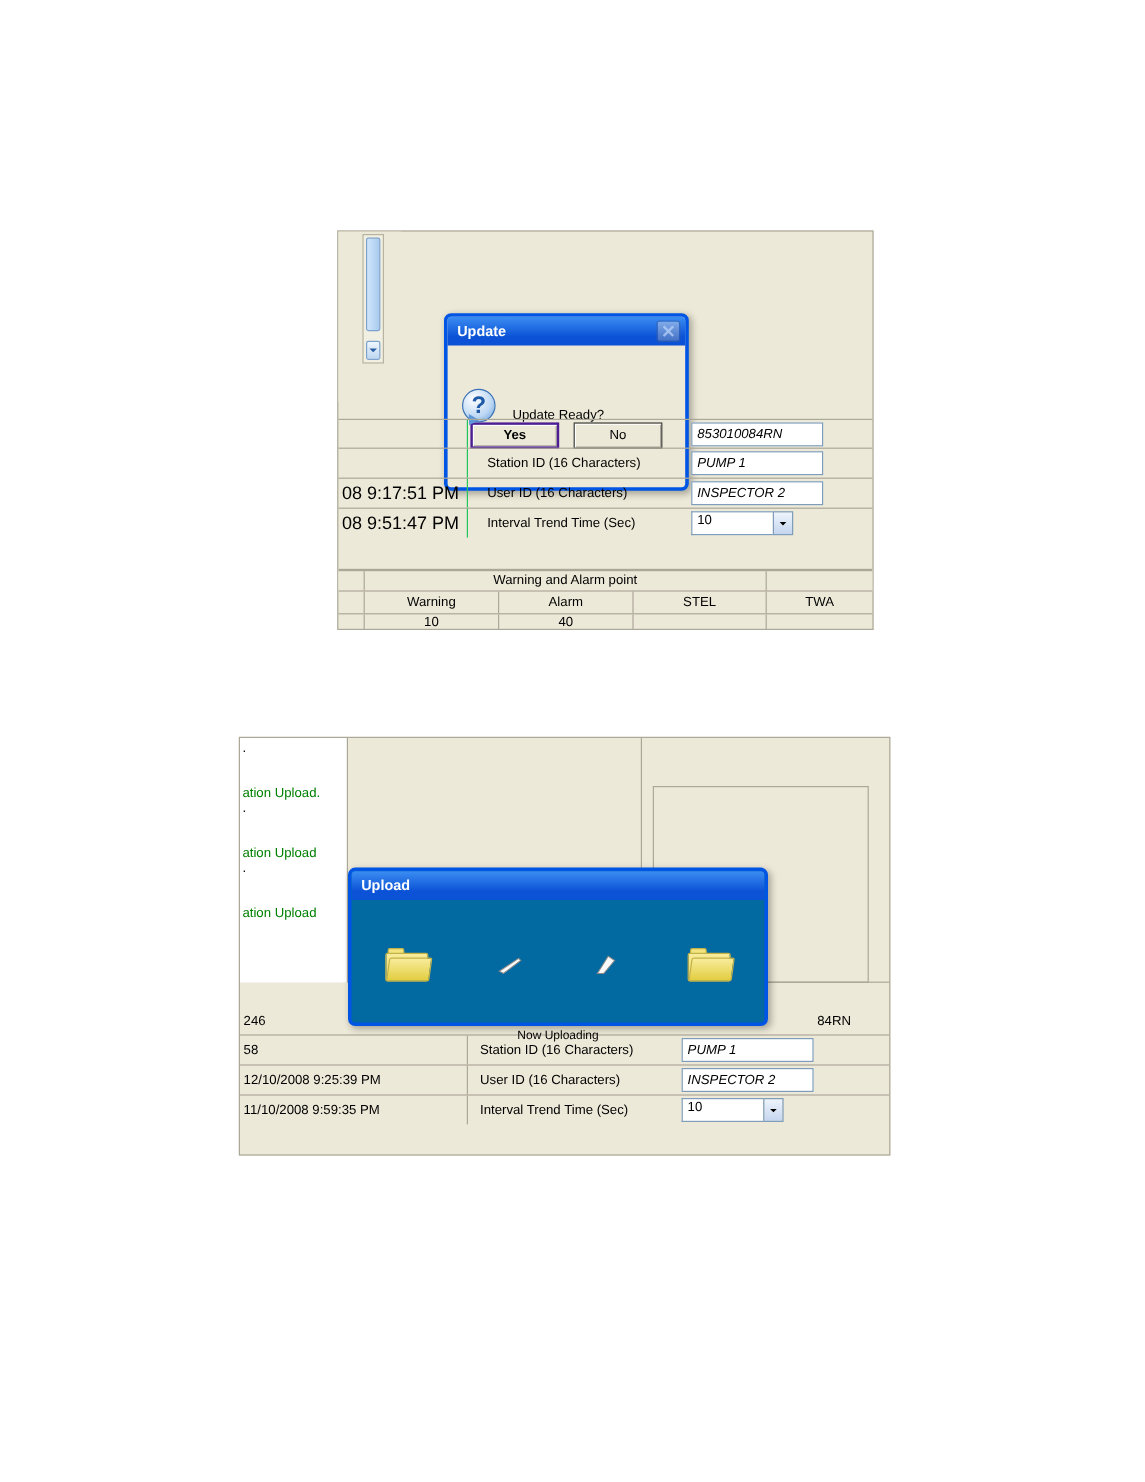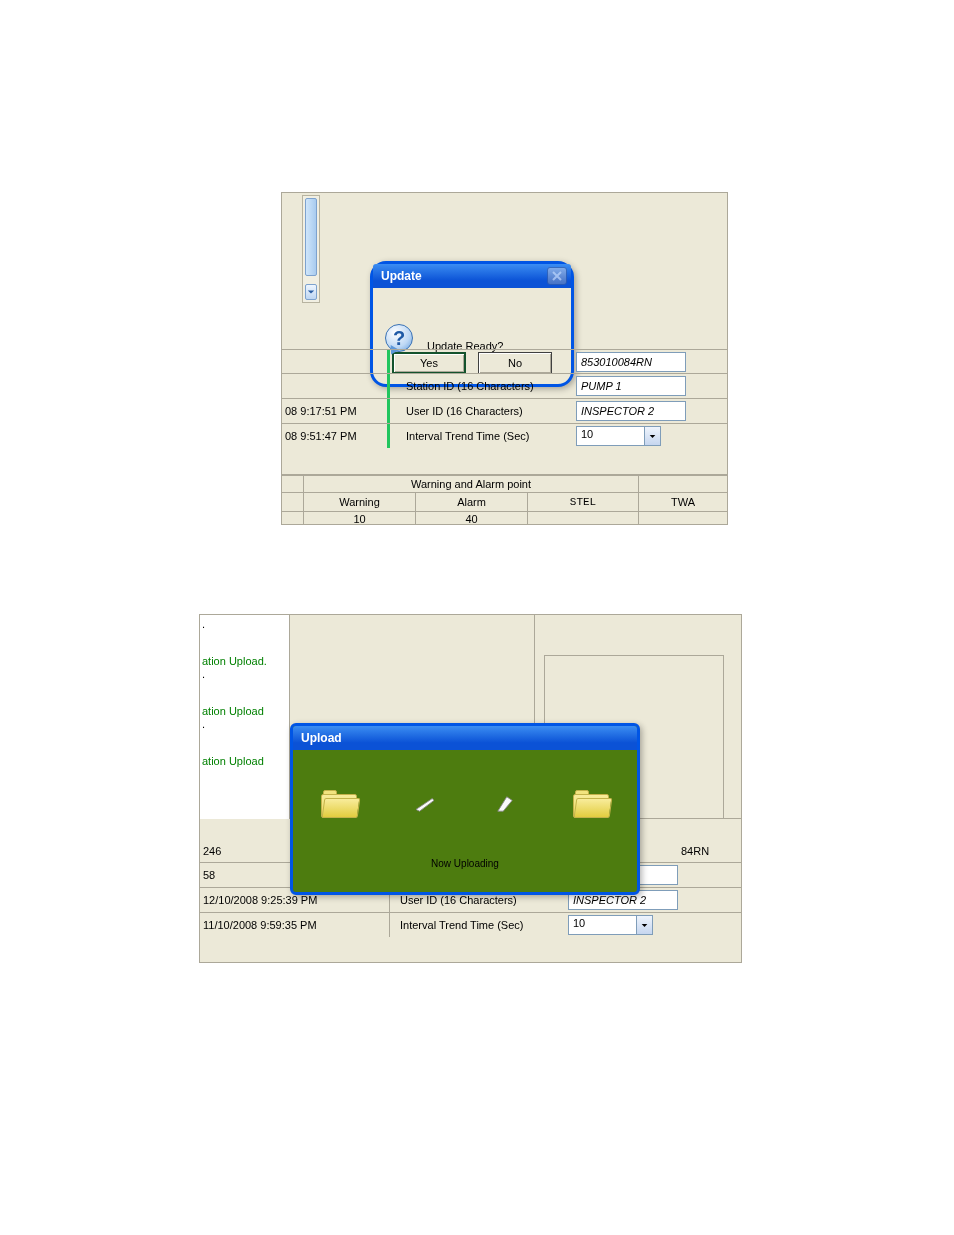--- a/index.html
+++ b/index.html
@@ -70,23 +70,23 @@
     background: #fff;
     border: 1px solid #7f9db9;
     padding: 1px 3px;
     font-size: 11px;
   }
 
   .shot1 .dialog1 {
     position: absolute;
     left: 88px; top: 68px;
     width: 204px;
-    height: 126px;
+    height: 148px;
     border: 3px solid #0055e5;
-    border-radius: 16px;
+    border-radius: 6px;
     background: #ece9d8;
     box-shadow: 2px 2px 6px rgba(0,0,0,0.3);
   }
   .titlebar {
     height: 24px;
     background: linear-gradient(180deg,#3b8df2,#0b52d6 70%,#0b52d6);
     border-radius: 3px 3px 0 0;
     display: flex; align-items: center;
     padding: 0 4px 0 8px;
     color: #fff;
@@ -135,36 +135,37 @@
   }
   .winbtn {
     width: 74px; height: 22px;
     background: #ece9d8;
     border: 1px solid #404040;
     box-shadow: inset 1px 1px 0 #fff, inset -1px -1px 0 #aca899;
     font-size: 11px;
     cursor: pointer;
   }
   .winbtn.default {
-    border: 2px solid #14532d;
+    border: 2px solid #4c1d95;
+    font-weight: bold;
   }
 
   .shot1 .grid-rows {
     position:absolute; left:0; right:0; top: 156px;
   }
   .grid-row {
     height: 25px;
     border-top: 1px solid #aca899;
     display:flex; align-items: center;
   }
   .grid-row .lc {
     width: 108px; padding-left: 3px;
-    border-right: 3px solid #22c55e;
+    border-right: 1px solid #22c55e;
     height: 100%; display:flex; align-items:center;
-    font-size: 11px;
+    font-size: 15px;
   }
   .grid-row .lbl {
     width: 166px; padding-left: 16px;
     font-size: 11px;
   }
   .text-input {
     background: #fff;
     border: 1px solid #7f9db9;
     height: 20px;
     padding: 1px 4px;
@@ -268,24 +269,24 @@
   }
   .shot2 .boxbelow {
     position:absolute; left: 344px; top: 40px;
     width: 180px; height: 164px;
     border: 1px solid #aca899;
   }
 
   .shot2 .dialog2 {
     position: absolute;
     left: 90px; top: 108px;
-    width: 350px; height: 172px;
+    width: 350px; height: 132px;
     border: 3px solid #0055e5;
     border-radius: 6px;
-    background: #4d7c0f;
+    background: #0369a1;
     box-shadow: 2px 2px 6px rgba(0,0,0,0.3);
     z-index: 5;
   }
   .dialog2 .body2 {
     height: 108px;
     display:flex; align-items:center; justify-content: space-between;
     padding: 0 28px;
   }
   .folder {
     width: 36px; height: 28px; position:relative;
@@ -407,21 +408,21 @@
 
     <div class="wap-head">
       <div class="first22"></div>
       <div class="main">Warning and Alarm point</div>
       <div style="flex:1;"></div>
     </div>
     <div class="wap-cols">
       <div style="width:22px;"></div>
       <div style="width:112px;">Warning</div>
       <div style="width:112px;">Alarm</div>
-      <div style="width:111px;font-family:Liberation Mono, monospace;">STEL</div>
+      <div style="width:111px;">STEL</div>
       <div style="flex:1;border-right:none;">TWA</div>
     </div>
     <div class="wap-vals">
       <div style="width:22px;"></div>
       <div style="width:112px;">10</div>
       <div style="width:112px;">40</div>
       <div style="width:111px;"></div>
       <div style="flex:1;border-right:none;"></div>
     </div>
   </div>

